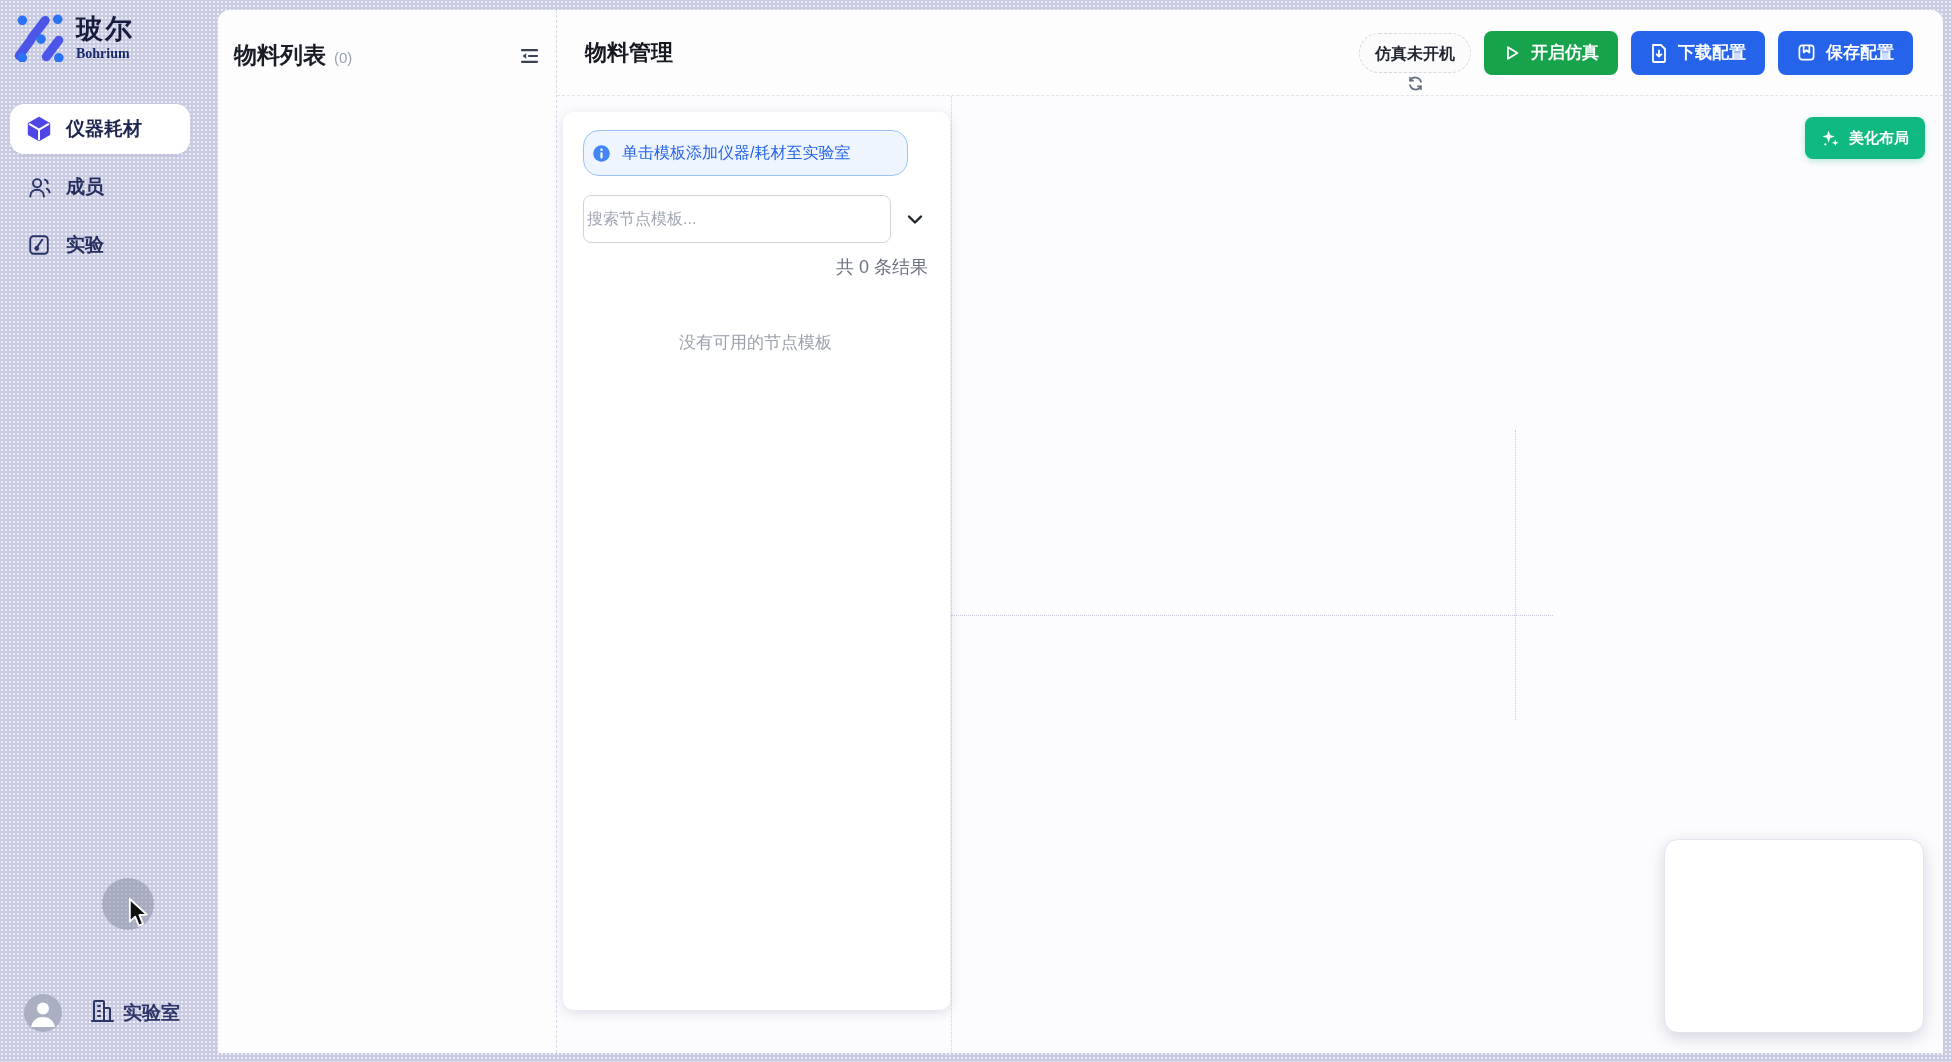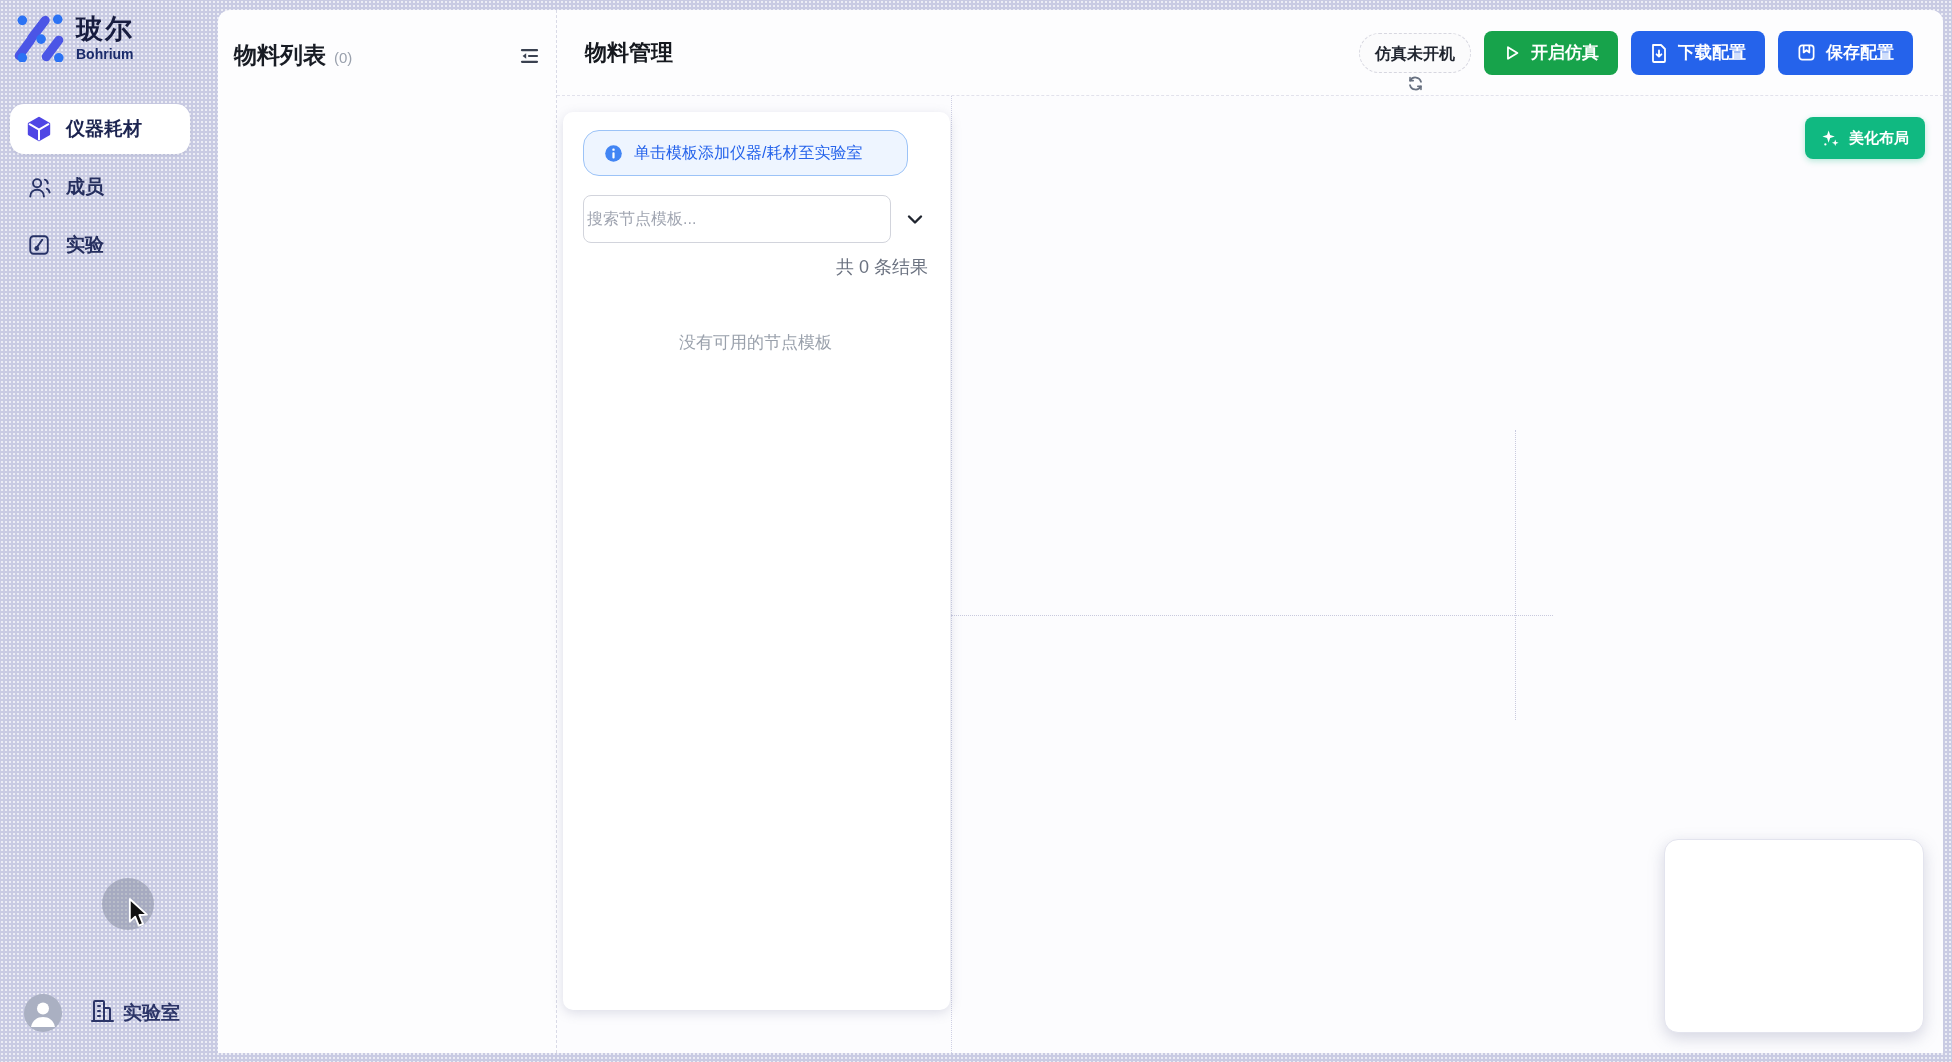--- a/index.html
+++ b/index.html
@@ -11,21 +11,21 @@
     background-size:4px 4px;
     position:relative;
     color:#1f2430;
   }
 
   
   .sidebar { position:absolute; left:0; top:0; width:218px; height:1062px;border-radius:31px; }
   .brand { position:absolute; left:14px; top:12px; display:flex; align-items:flex-start; gap:12px; }
   .brand-text { display:flex; flex-direction:column; padding-top:2px; }
   .brand-cn { font-size:27px; font-weight:700; color:#171c3f; letter-spacing:2px; line-height:1.15; }
-  .brand-en { font-size:14px; font-weight:700; color:#1a2b6b; margin-top:1px; }
+  .brand-en { font-size:14px; font-weight:700; color:#1a2b6b; margin-top:1px;font-family:Liberation Serif, serif; }
   .nav { position:absolute; left:10px; right:28px; top:104px; display:flex; flex-direction:column; gap:8px; }
   .nav-item { height:50px; display:flex; align-items:center; gap:14px; padding-left:16px; border-radius:14px; font-size:19px; font-weight:600; color:#252e5e; cursor:pointer; }
   .nav-item.active { background:#fff; box-shadow:0 1px 3px rgba(90,95,140,.18); color:#1c2450; }
   .nav-icon { width:26px; height:26px; flex:0 0 26px; display:flex; align-items:center; justify-content:center; }
   .side-footer { position:absolute; left:24px; top:994px; display:flex; align-items:center; }
   .avatar { width:38px; height:38px; border-radius:50%; background:#aab0c2; overflow:hidden; display:flex; align-items:center; justify-content:center; }
   .lab { display:flex; align-items:center; gap:9px; margin-left:28px; font-size:19px; font-weight:600; color:#2c3568; cursor:pointer; }
 
   
   .list-panel { position:absolute; left:218px; top:10px; width:339px; height:1043px; background:#fdfdfe; border-radius:12px 0 0 0; border-right:1px dashed #d9dae6; }
@@ -46,21 +46,21 @@
   .btn-green { background:#17a34b; }
   .btn-blue { background:#2563eb; }
 
   .canvas { position:absolute; left:0; right:0; top:86px; bottom:0; background:#fcfcfe; border-radius:0 0 12px 0; }
   .panel-sep { position:absolute; left:394px; top:0; bottom:0; width:0; border-left:1px dotted #cfd0e4; }
   .guide-h { position:absolute; left:394px; top:519px; width:602px; border-top:1px dotted #c9cade; }
   .guide-v { position:absolute; left:958px; top:334px; height:290px; border-left:1px dotted #c9cade; }
 
   
   .tpl-card { position:absolute; left:6px; top:16px; width:387px; height:898px; background:#fff; border-radius:10px; box-shadow:0 3px 12px rgba(110,115,150,.22); padding:18px 22px 0 20px; }
-  .tpl-banner { width:325px; height:46px; display:flex; align-items:center; gap:11px; padding:0 20px; background:#eef5ff; border:1px solid #9cc3f7; border-radius:16px; color:#2563eb; font-size:16px; }
+  .tpl-banner { width:325px; height:46px; display:flex; align-items:center; gap:11px; padding:0 8px; background:#eef5ff; border:1px solid #9cc3f7; border-radius:16px; color:#2563eb; font-size:16px; }
   .tpl-search-row { margin-top:19px; display:flex; align-items:center; }
   .tpl-search { width:308px; height:48px; border:1px solid #d2d4dc; border-radius:8px; padding:0 3px; font-size:16px; color:#20252f; background:#fff; font-family:inherit; outline:none; }
   .tpl-search::placeholder { color:#a0a5b1; }
   .tpl-chevron { margin-left:auto; background:none; border:none; cursor:pointer; padding:2px; display:flex; }
   .tpl-count { margin-top:12px; text-align:right; font-size:18px; color:#6b7280; }
   .tpl-empty { margin-top:52px; text-align:center; font-size:17px; color:#9aa1ac; }
 
   .beautify-btn { position:absolute; top:21px; right:18px; height:42px; display:flex; align-items:center; gap:9px; padding:0 16px; background:#10b981; border:none; border-radius:8px; color:#fff; font-size:15px; font-weight:600; cursor:pointer; font-family:inherit; box-shadow:0 2px 6px rgba(16,185,129,.3); }
 
   .minimap { position:absolute; right:19px; bottom:20px; width:260px; height:194px; background:#fff; border:1px solid #e3e4ee; border-radius:14px; box-shadow:0 5px 16px rgba(110,115,150,.28); }

